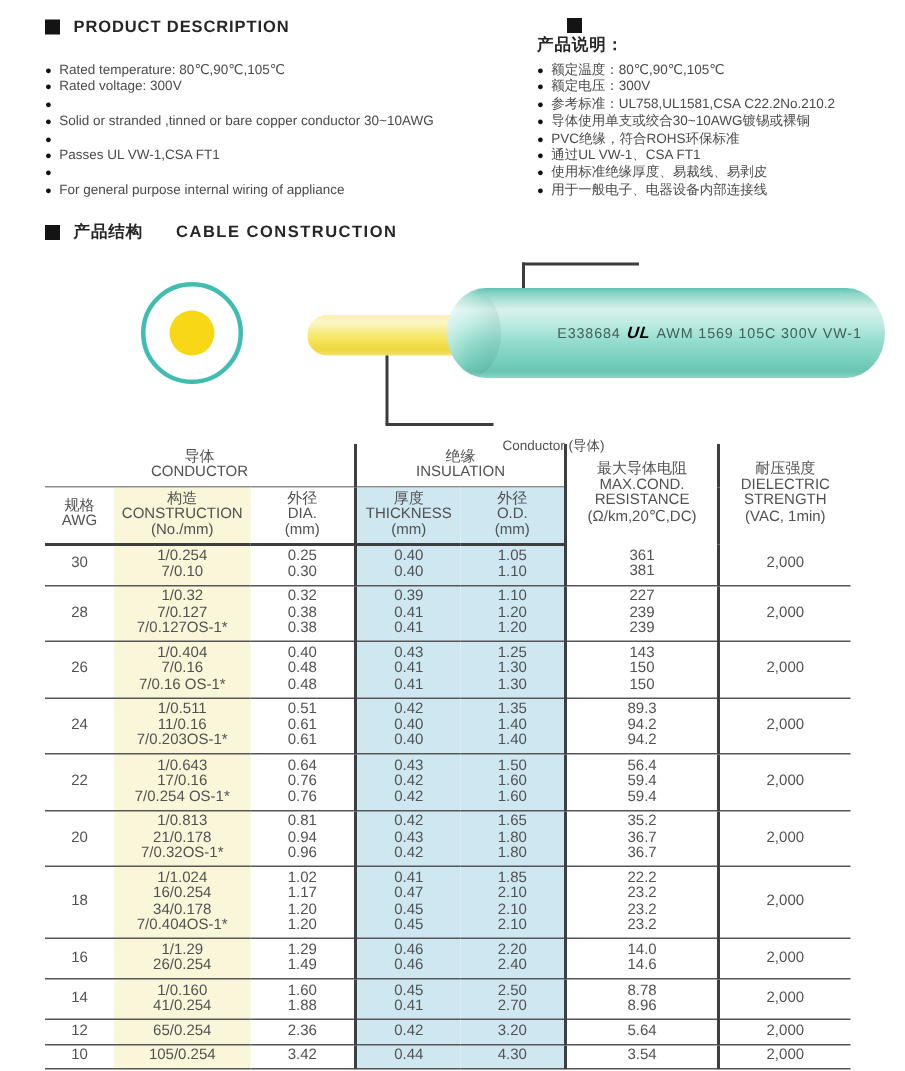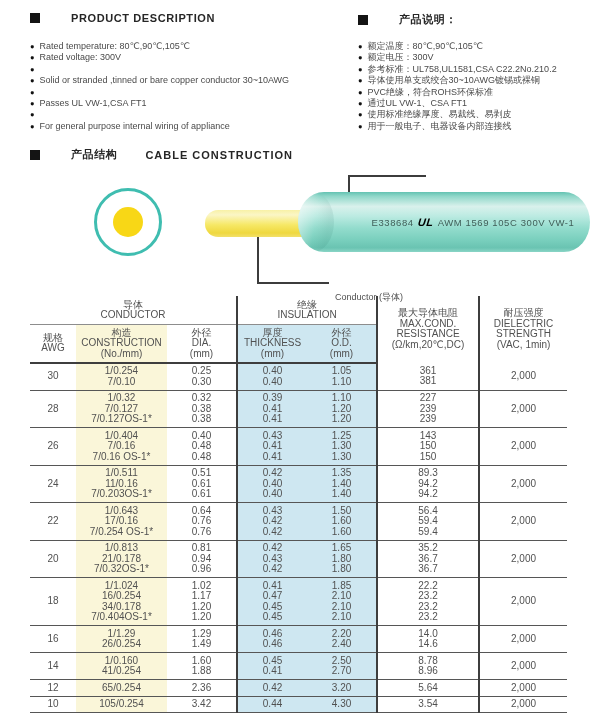--- a/index.html
+++ b/index.html
@@ -4,23 +4,23 @@
 <style>
   html,body{margin:0;padding:0;}
   body{
     width:603px;height:714px;position:relative;overflow:hidden;
     background:#ffffff;color:#4a4a4a;
     font-family:"Liberation Sans","DejaVu Sans",sans-serif;
     -webkit-font-smoothing:antialiased;
   }
   
   .sec-head{position:absolute;display:flex;align-items:center;font-size:11px;
-    font-weight:bold;color:#262626;letter-spacing:.6px;white-space:nowrap;gap:22px;}
+    font-weight:bold;color:#262626;letter-spacing:.6px;white-space:nowrap;}
   .sq{display:inline-block;width:10px;height:10px;background:#141414;margin-right:9px;flex:0 0 auto;}
-  .sub-en{margin-left:6px;letter-spacing:1px;}
+  .sub-en{margin-left:22px;letter-spacing:1px;}
   
   .spec-list{position:absolute;margin:0;padding:0;list-style:none;}
   .spec-list .row{display:flex;align-items:flex-start;font-size:9px;line-height:11.4px;white-space:nowrap;}
   .spec-list .dot{font-size:7.5px;line-height:11.4px;margin-right:5px;color:#111;flex:0 0 auto;}
   
   #diagram{position:absolute;left:0;top:165px;width:603px;height:138px;}
   #xsec{position:absolute;left:94px;top:23px;width:62px;height:62px;border-radius:50%;
     border:3px solid var(--teal,#3fbdb0);background:#fff;}
   #xsec-core{position:absolute;left:50%;top:50%;width:30px;height:30px;margin:-15px 0 0 -15px;
     border-radius:50%;background:var(--core-yellow,#f8d716);}
@@ -85,21 +85,21 @@
     </li>
     <li class="row">
       <span class="dot">●</span>
     </li>
     <li class="row">
       <span class="dot">●</span>
       <span>For general purpose internal wiring of appliance</span>
     </li>
   </ul>
 
-<div class="sec-head" style="left:358px;top:12px;">
+<div class="sec-head" style="left:358px;top:12px;flex-direction:column;">
   <span class="sq"></span>
   <span>产品说明：</span>
 </div>
 <ul class="spec-list" style="left:358px;top:41px;width:250px;" id="right-list">
     <li class="row">
       <span class="dot">●</span>
       <span>额定温度：80℃,90℃,105℃</span>
     </li>
     <li class="row">
       <span class="dot">●</span>

